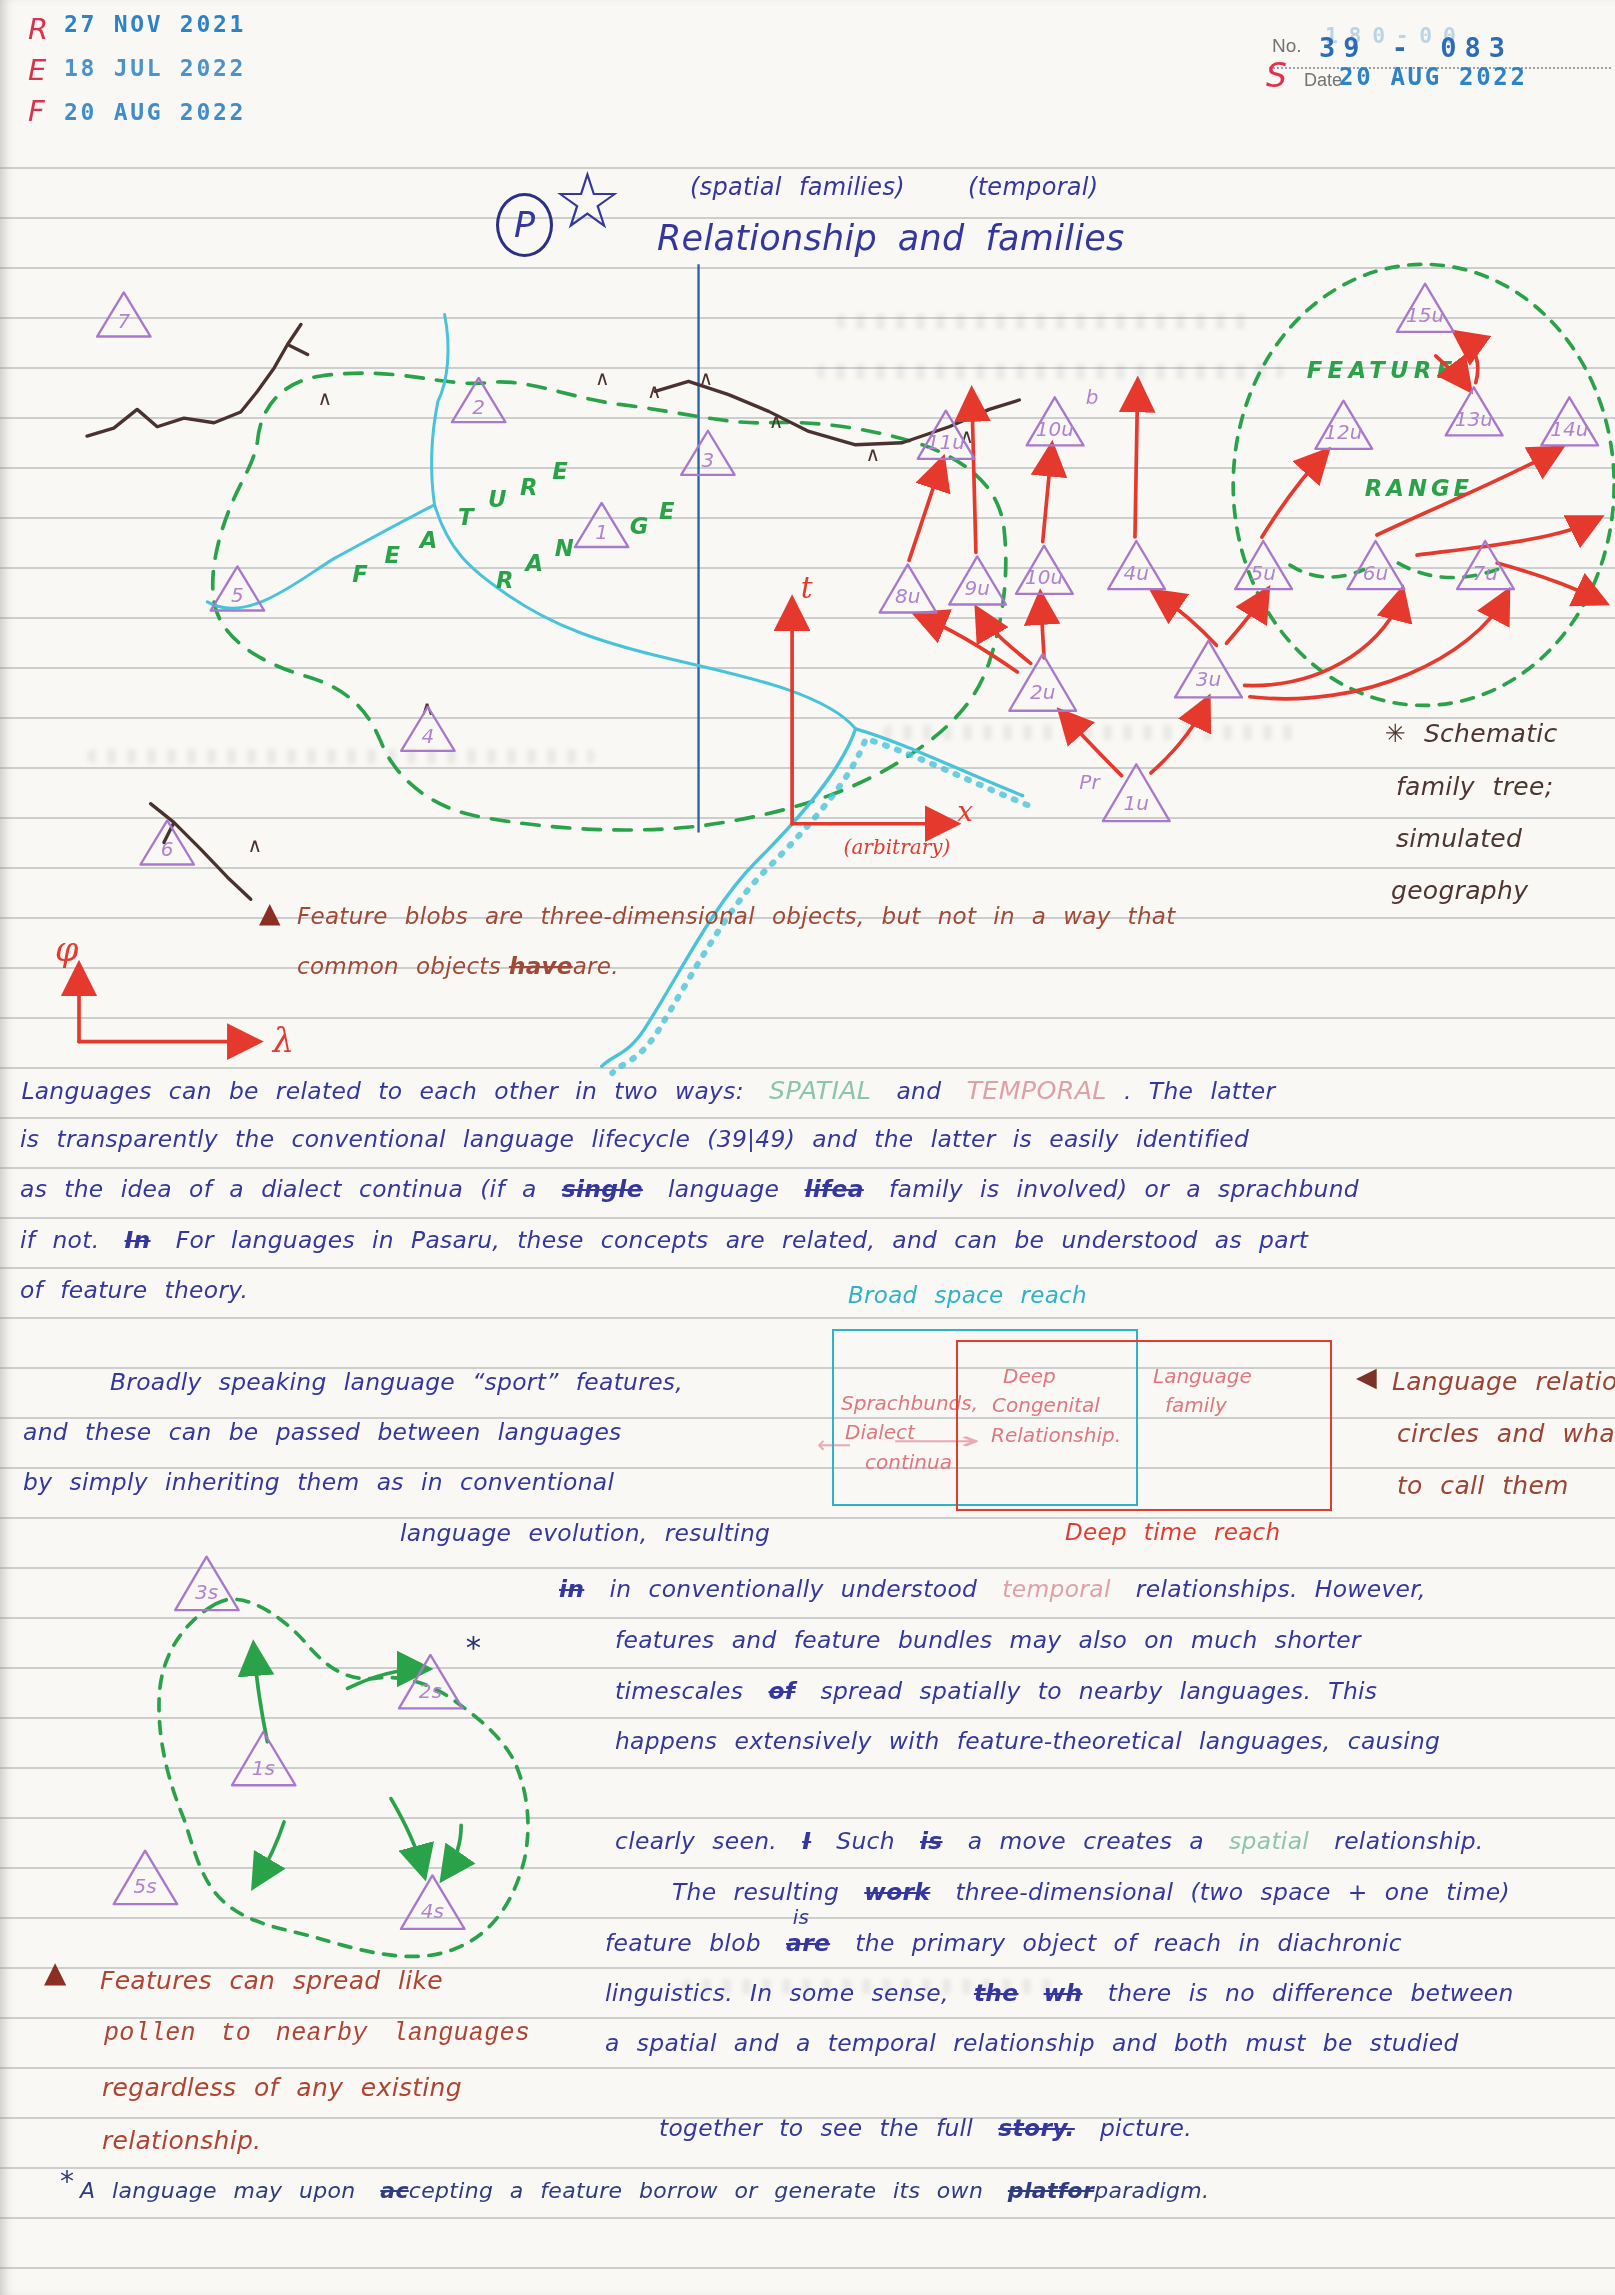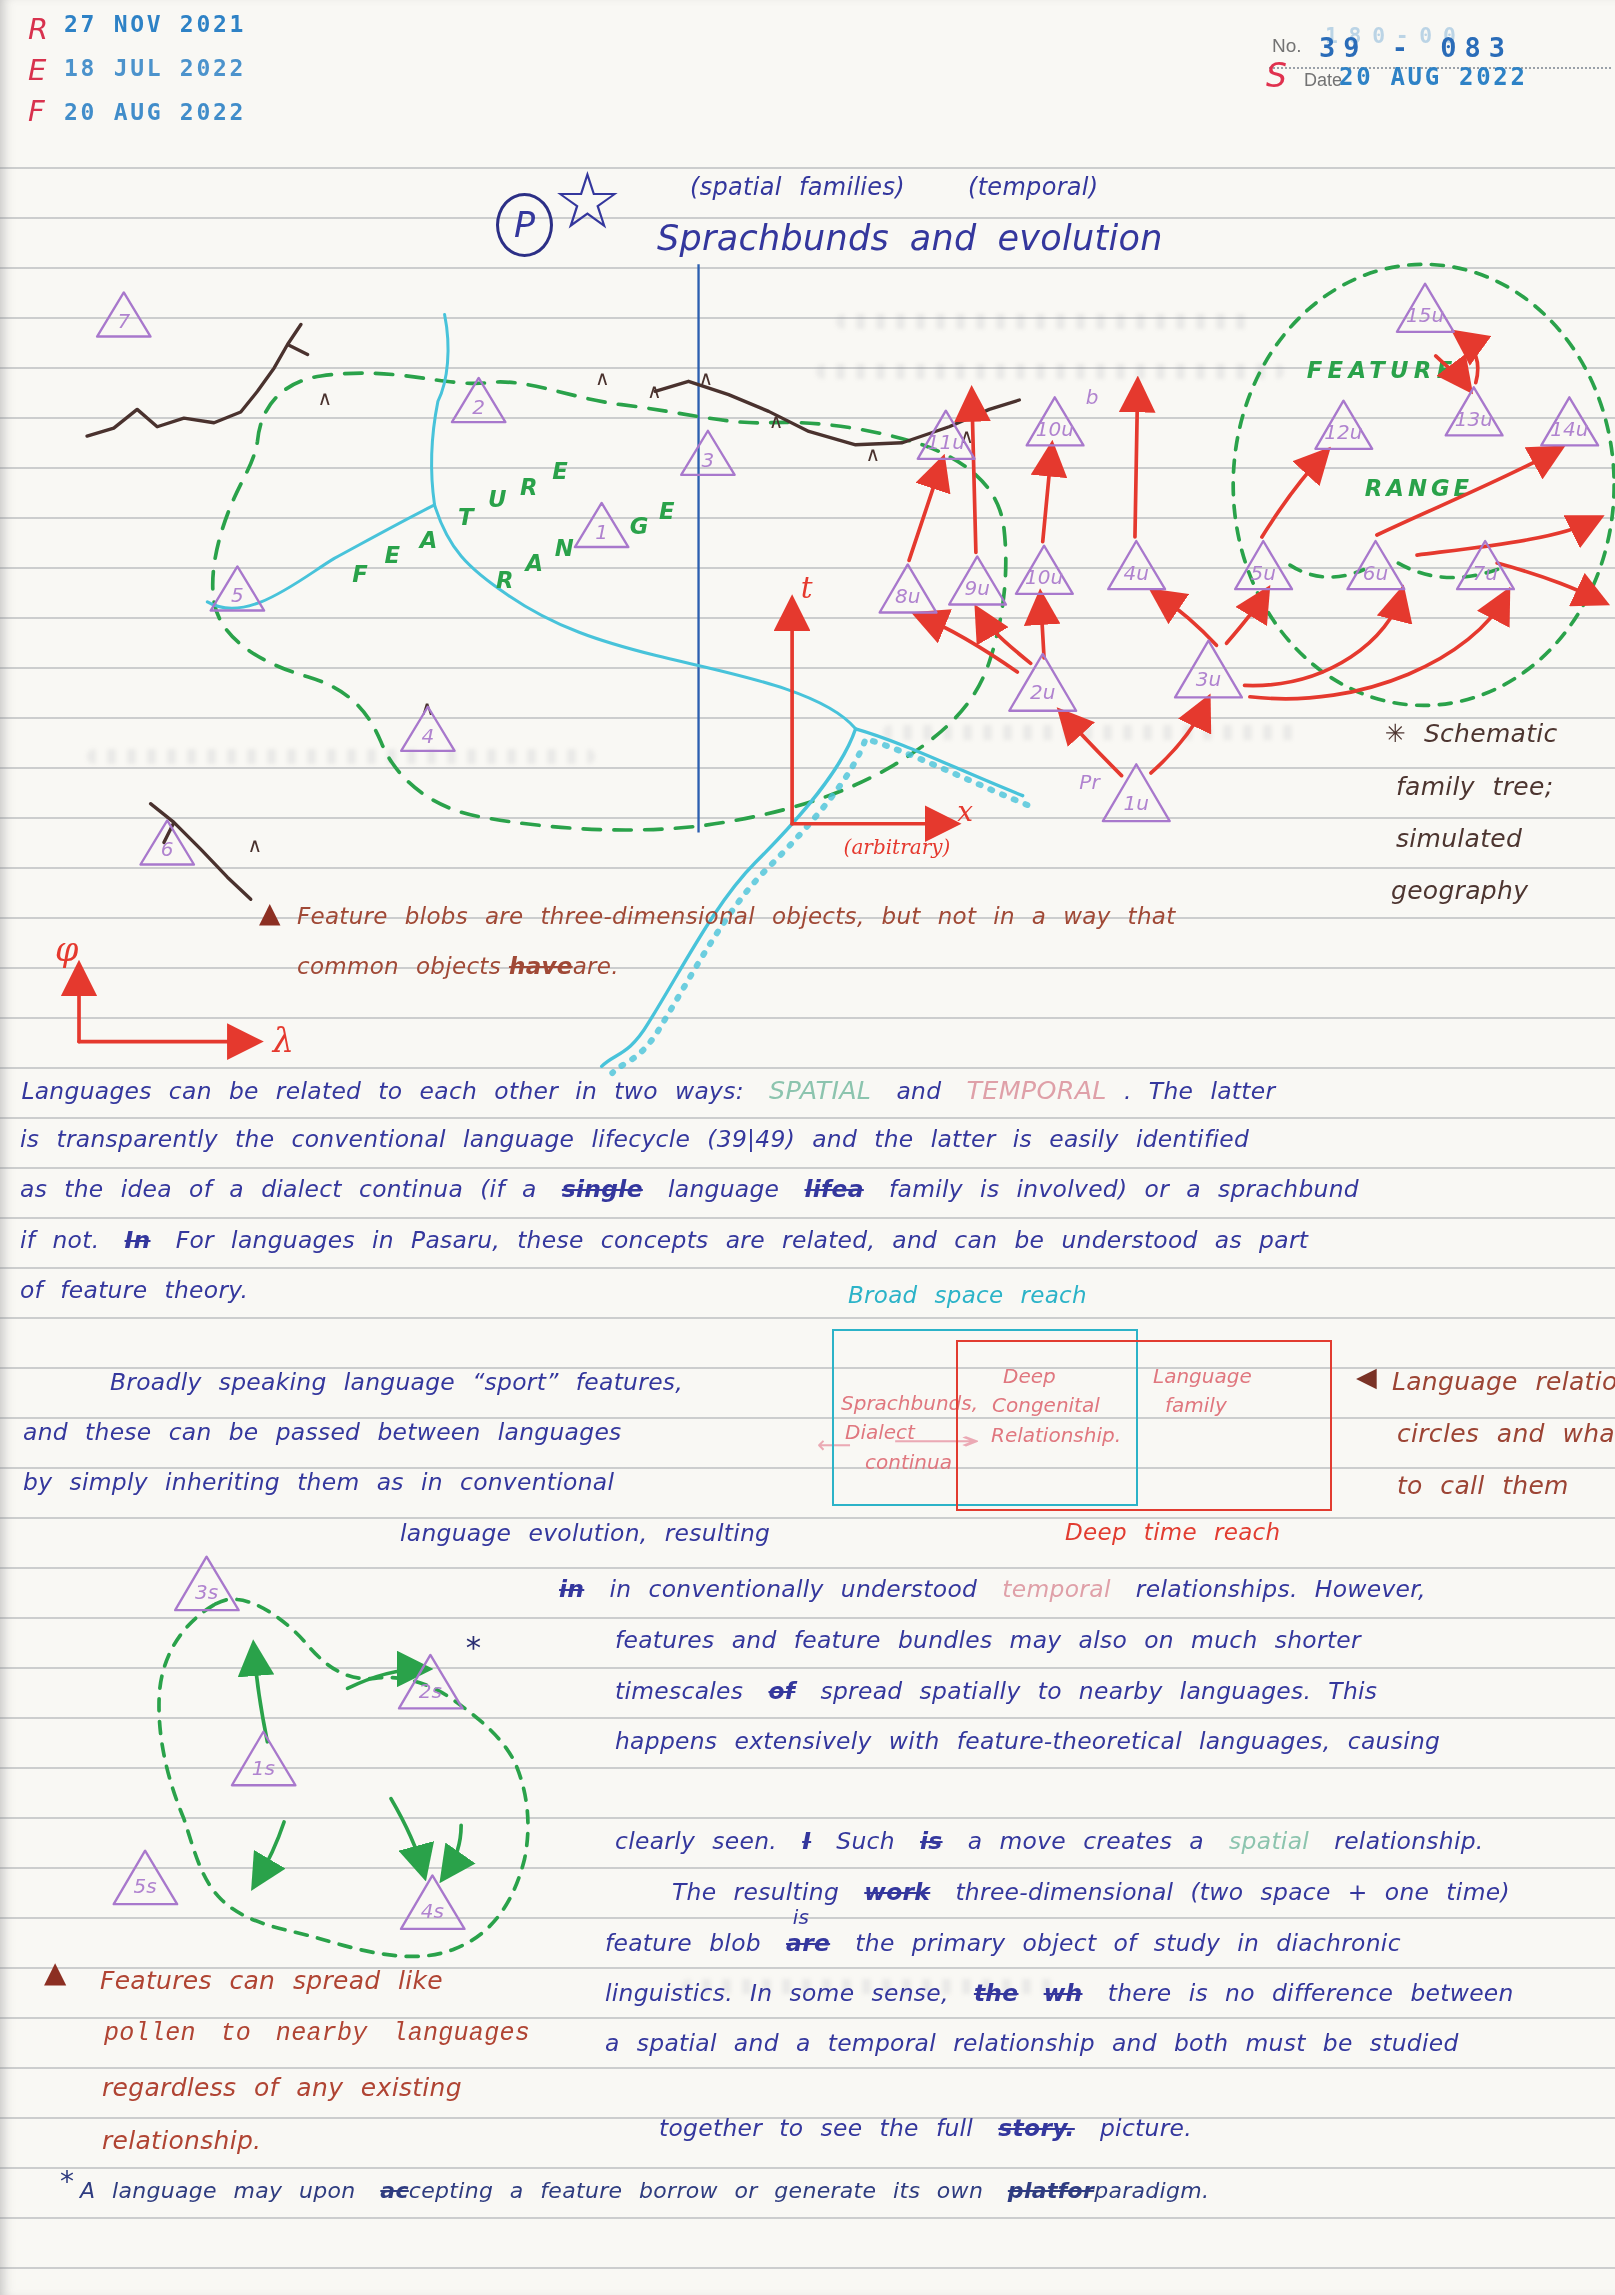--- a/index.html
+++ b/index.html
@@ -69,21 +69,21 @@
   <div class="abs" style="left:1269px;top:67px;width:342px;border-bottom:2px dotted #9aa0a8;"></div>
   <div class="abs hw" style="left:1266px;top:56px;font-size:33px;color:#e0314e;">S</div>
   <div class="abs gray" style="left:1304px;top:70px;font-size:18px;">Date</div>
   <div class="abs stamp" style="left:1339px;top:63px;font-size:24px;">20 AUG 2022</div>
 
   <div class="abs hw ink" style="left:496px;top:193px;width:51px;height:58px;border:3px solid #2c2f86;border-radius:50%;
        display:flex;align-items:center;justify-content:center;font-size:35px;">P</div>
   <div class="abs ink" style="left:552px;top:162px;font-size:79px;line-height:79px;">☆</div>
   <div class="abs hw ink line" style="left:690px;top:173px;font-size:24px;">(spatial families)</div>
   <div class="abs hw ink line" style="left:968px;top:173px;font-size:24px;">(temporal)</div>
-  <div class="abs hw ink line" style="left:657px;top:218px;font-size:35px;">Sprachbunds and evolution</div>
+  <div class="abs hw ink line" style="left:657px;top:218px;font-size:35px;">Relationship and families</div>
 
   <svg style="left:20px;top:261px;" width="1595" height="812" viewBox="0 0 2386 1215">
     <defs>
       <marker id="ra" markerWidth="10" markerHeight="10" refX="7" refY="5" orient="auto">
           <path d="M0,0 L10,5 L0,10 z" fill="#e5392e"></path>
         </marker>
       <marker id="ga" markerWidth="10" markerHeight="10" refX="7" refY="5" orient="auto">
           <path d="M0,0 L10,5 L0,10 z" fill="#2aa24a"></path>
         </marker>
     </defs>
@@ -399,21 +399,21 @@
     <span class="seg">relationship.</span>
   </div>
   <div class="abs hw ink line" style="left:672px;top:1878px;">
     <span class="seg">The resulting</span>
     <span class="seg st">work</span>
     <span class="seg">three-dimensional  (two space + one time)</span>
   </div>
   <div class="abs hw ink line" style="left:605px;top:1929px;">
     <span class="seg">feature blob</span>
     <span class="seg" style="position:relative;"><span class="st">are</span><span style="position:absolute;left:6.7px;top:-24px;font-size:20px;">is</span></span>
-    <span class="seg">the primary object of study in diachronic</span>
+    <span class="seg">the primary object of reach in diachronic</span>
   </div>
   <div class="abs hw ink line" style="left:605px;top:1979px;">
     <span class="seg">linguistics.  In some sense,</span>
     <span class="seg st">the</span>
     <span class="seg st">wh</span>
     <span class="seg">there is no difference between</span>
   </div>
   <div class="abs hw ink line" style="left:605px;top:2029px;">a spatial and a temporal relationship and both must be studied</div>
   <div class="abs hw ink line" style="left:659px;top:2114px;">
     <span class="seg">together to see the full</span>

